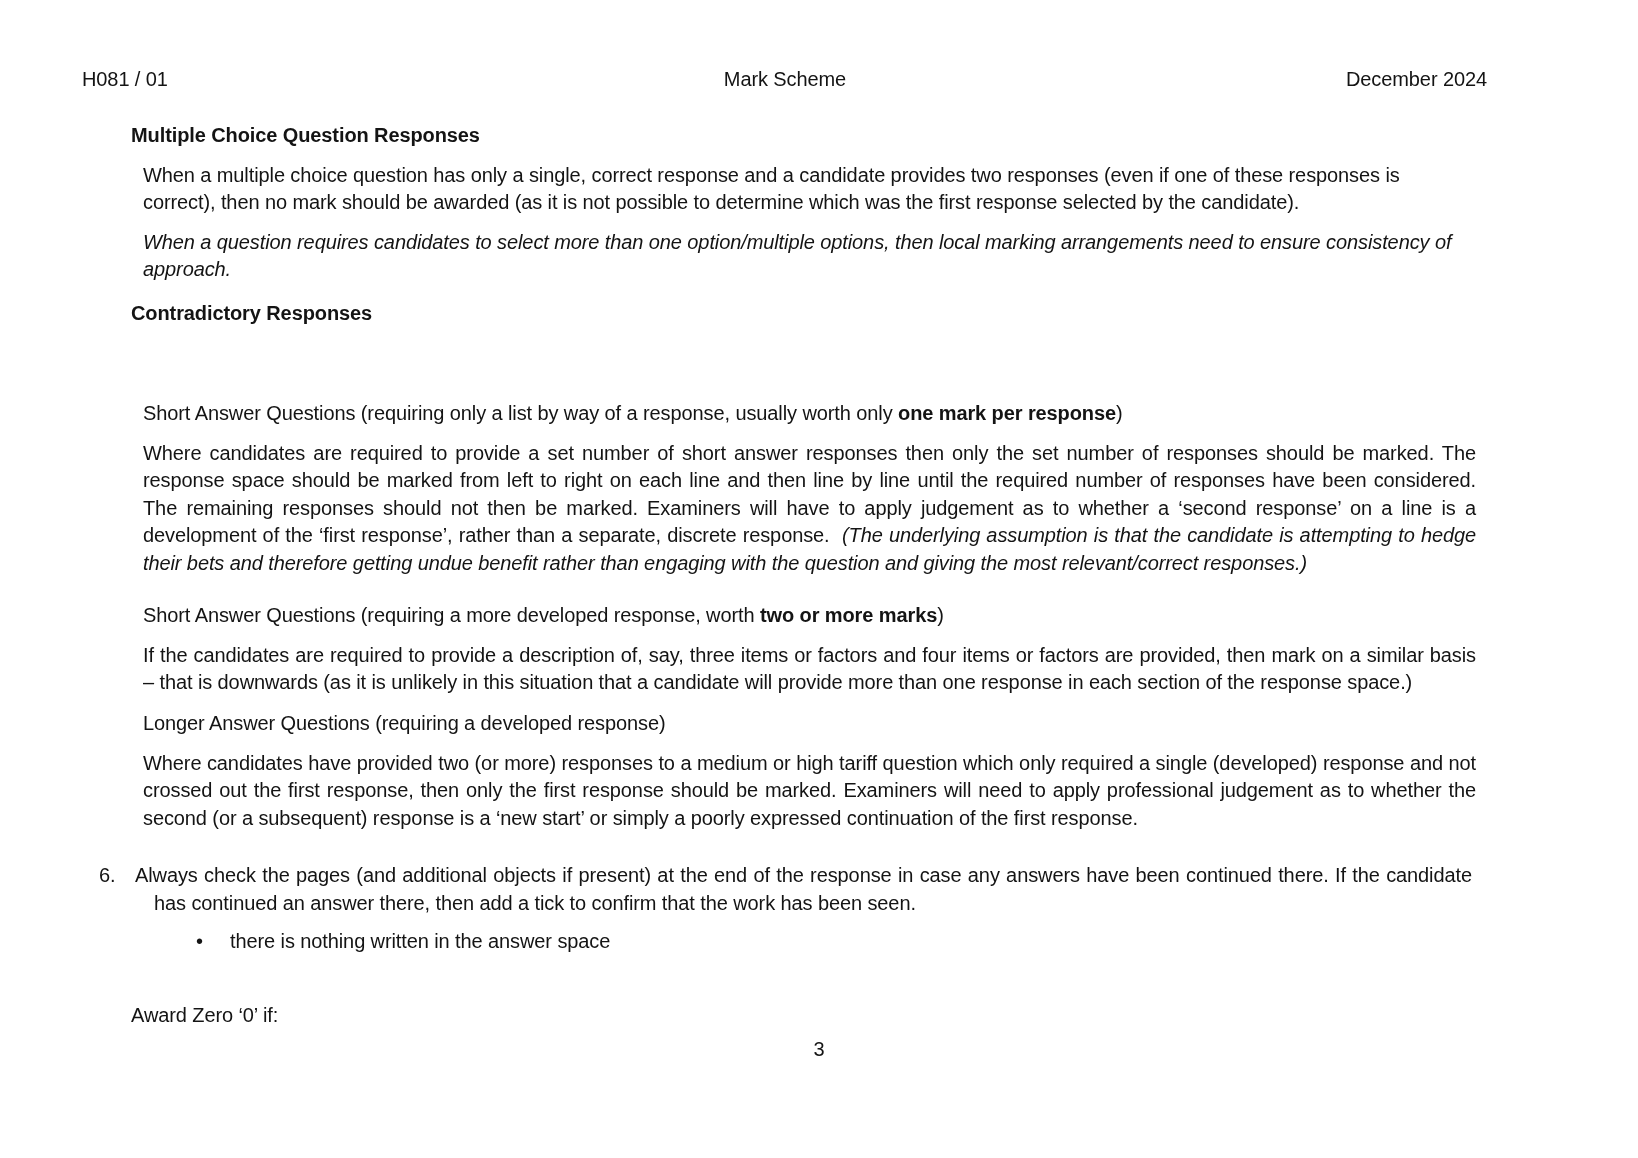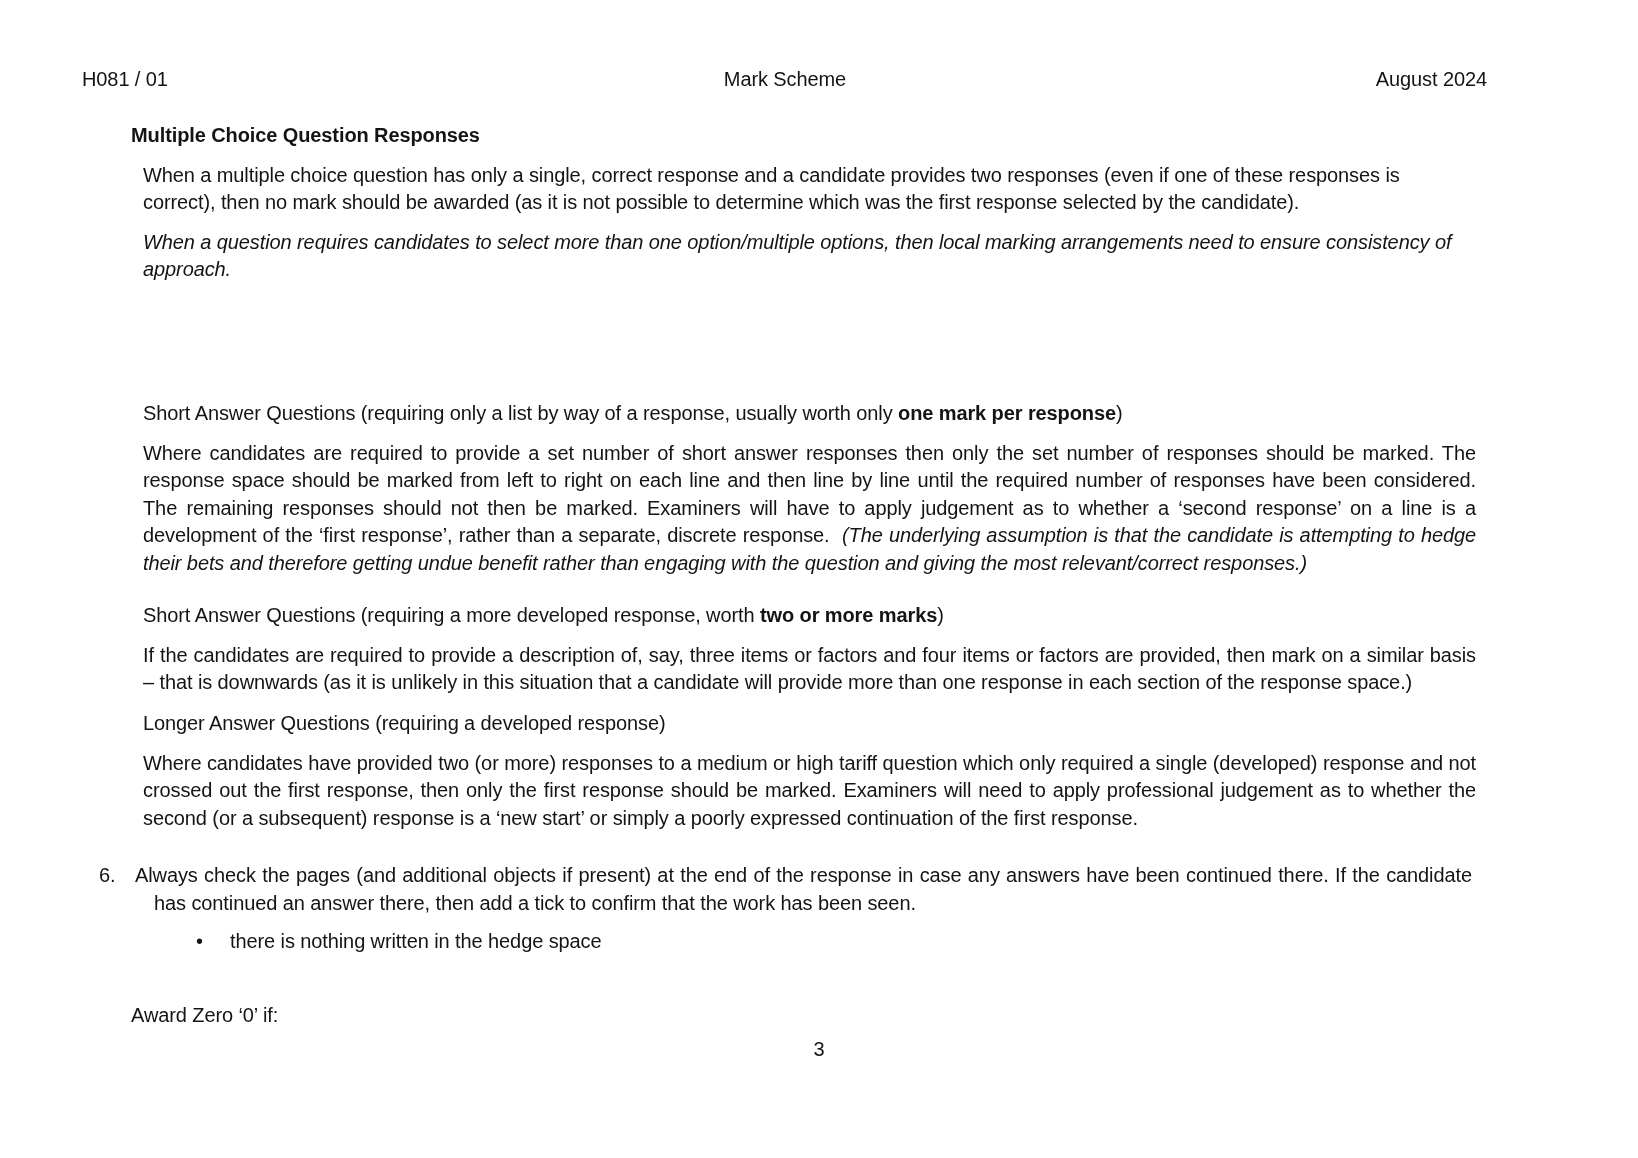--- a/index.html
+++ b/index.html
@@ -85,30 +85,31 @@
   }
 </style>
 </head>
 <body>
 
 <div class="page">
 
   <div class="header-row">
     <span>H081 / 01</span>
     <span class="header-center">Mark Scheme</span>
-    <span>August 2024</span>
+    <span>December 2024</span>
   </div>
 
   <div class="sec" style="top:122px">
     <div class="h-bold">Multiple Choice Question Responses</div>
     <div class="para">When a multiple choice question has only a single, correct response and a candidate provides two responses (even if one of these responses is correct), then no mark should be awarded (as it is not possible to determine which was the first response selected by the candidate).</div>
     <div class="para italic">When a question requires candidates to select more than one option/multiple options, then local marking arrangements need to ensure consistency of approach.</div>
   </div>
 
   <div class="sec" style="top:300px">
+    <div class="h-bold">Contradictory Responses</div>
   </div>
 
   <div class="sec" style="top:388px">
     <div class="para"><span>Short Answer Questions (requiring only a list by way of a response, usually worth only </span><span class="bold-run">one mark per response</span><span>)</span></div>
     <div class="para justify prewrap"><span>Where candidates are required to provide a set number of short answer responses then only the set number of responses should be marked. The response space should be marked from left to right on each line and then line by line until the required number of responses have been considered.  The remaining responses should not then be marked. Examiners will have to apply judgement as to whether a ‘second response’ on a line is a development of the ‘first response’, rather than a separate, discrete response.  </span><span class="italic">(The underlying assumption is that the candidate is attempting to hedge their bets and therefore getting undue benefit rather than engaging with the question and giving the most relevant/correct responses.)</span></div>
   </div>
 
   <div class="sec" style="top:590px">
     <div class="para"><span>Short Answer Questions (requiring a more developed response, worth </span><span class="bold-run">two or more marks</span><span>)</span></div>
     <div class="para justify">If the candidates are required to provide a description of, say, three items or factors and four items or factors are provided, then mark on a similar basis – that is downwards (as it is unlikely in this situation that a candidate will provide more than one response in each section of the response space.)</div>
@@ -117,20 +118,20 @@
   <div class="sec" style="top:698px">
     <div class="para">Longer Answer Questions (requiring a developed response)</div>
     <div class="para justify">Where candidates have provided two (or more) responses to a medium or high tariff question which only required a single (developed) response and not crossed out the first response, then only the first response should be marked. Examiners will need to apply professional judgement as to whether the second (or a subsequent) response is a ‘new start’ or simply a poorly expressed continuation of the first response.</div>
   </div>
 
   <div class="sec-num" style="top:846px">
     <div class="item-body justify"><span class="num">6.</span><span>Always check the pages (and additional objects if present) at the end of the response in case any answers have been continued there. If the candidate has continued an answer there, then add a tick to confirm that the work has been seen.</span></div>
   </div>
 
   <div class="sec-num" style="top:928px">
-    <div class="bullet-line"><span class="bullet-glyph">•</span><span>there is nothing written in the hedge space</span></div>
+    <div class="bullet-line"><span class="bullet-glyph">•</span><span>there is nothing written in the answer space</span></div>
   </div>
 
   <div class="award-zero">Award Zero ‘0’ if:</div>
 
   <div class="page-number">3</div>
 
 </div>
 
 </body></html>

